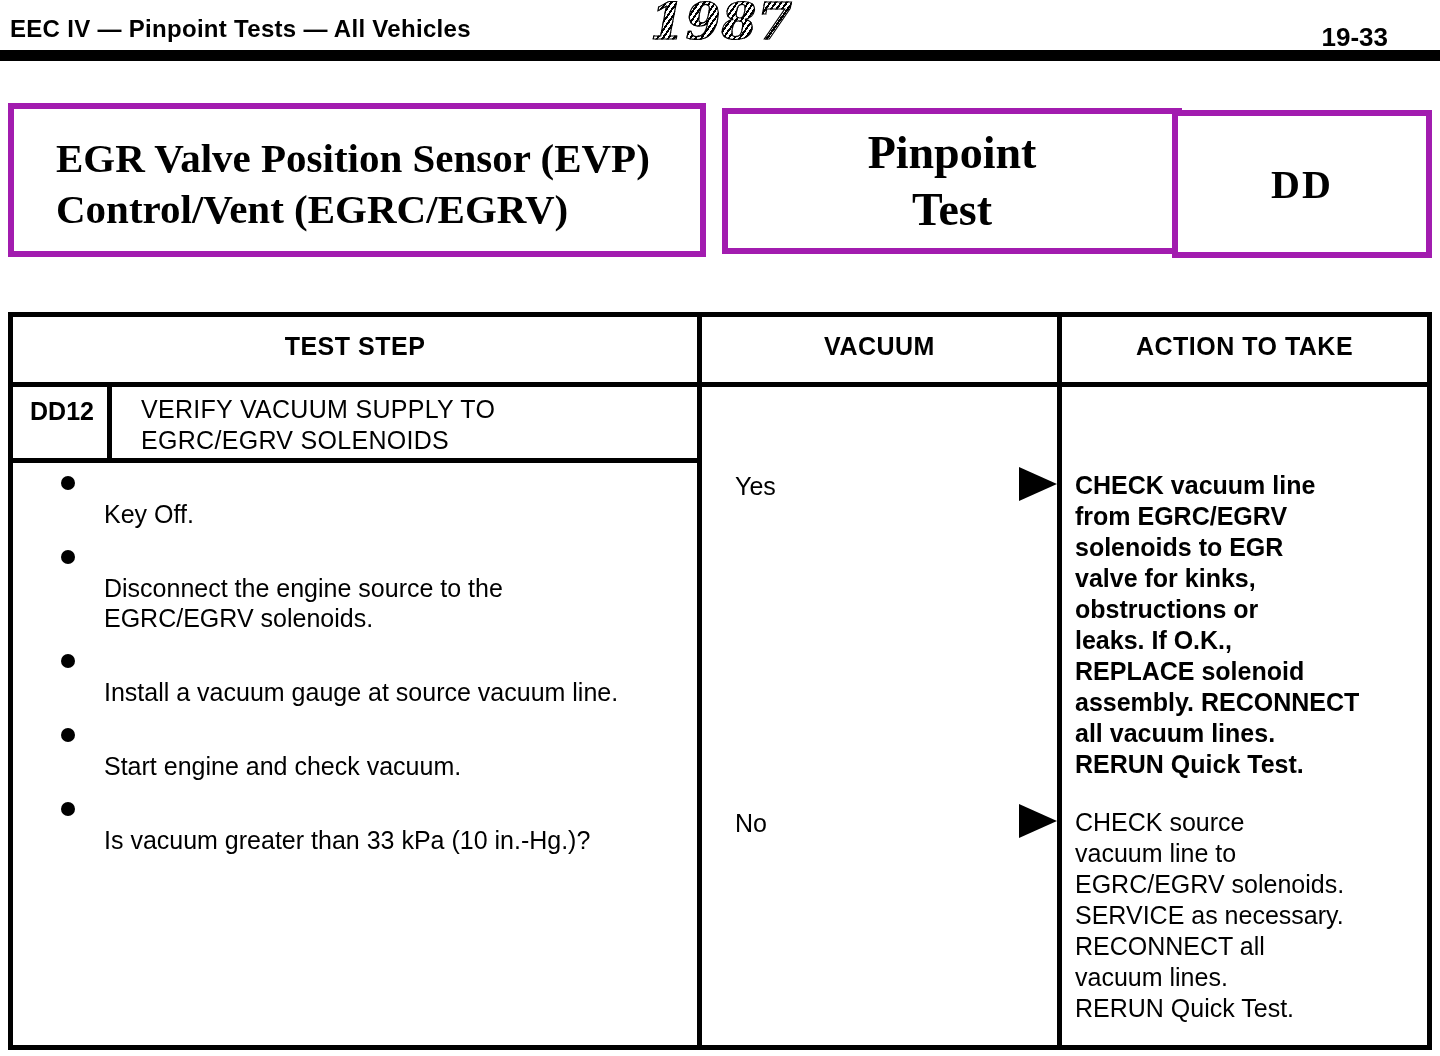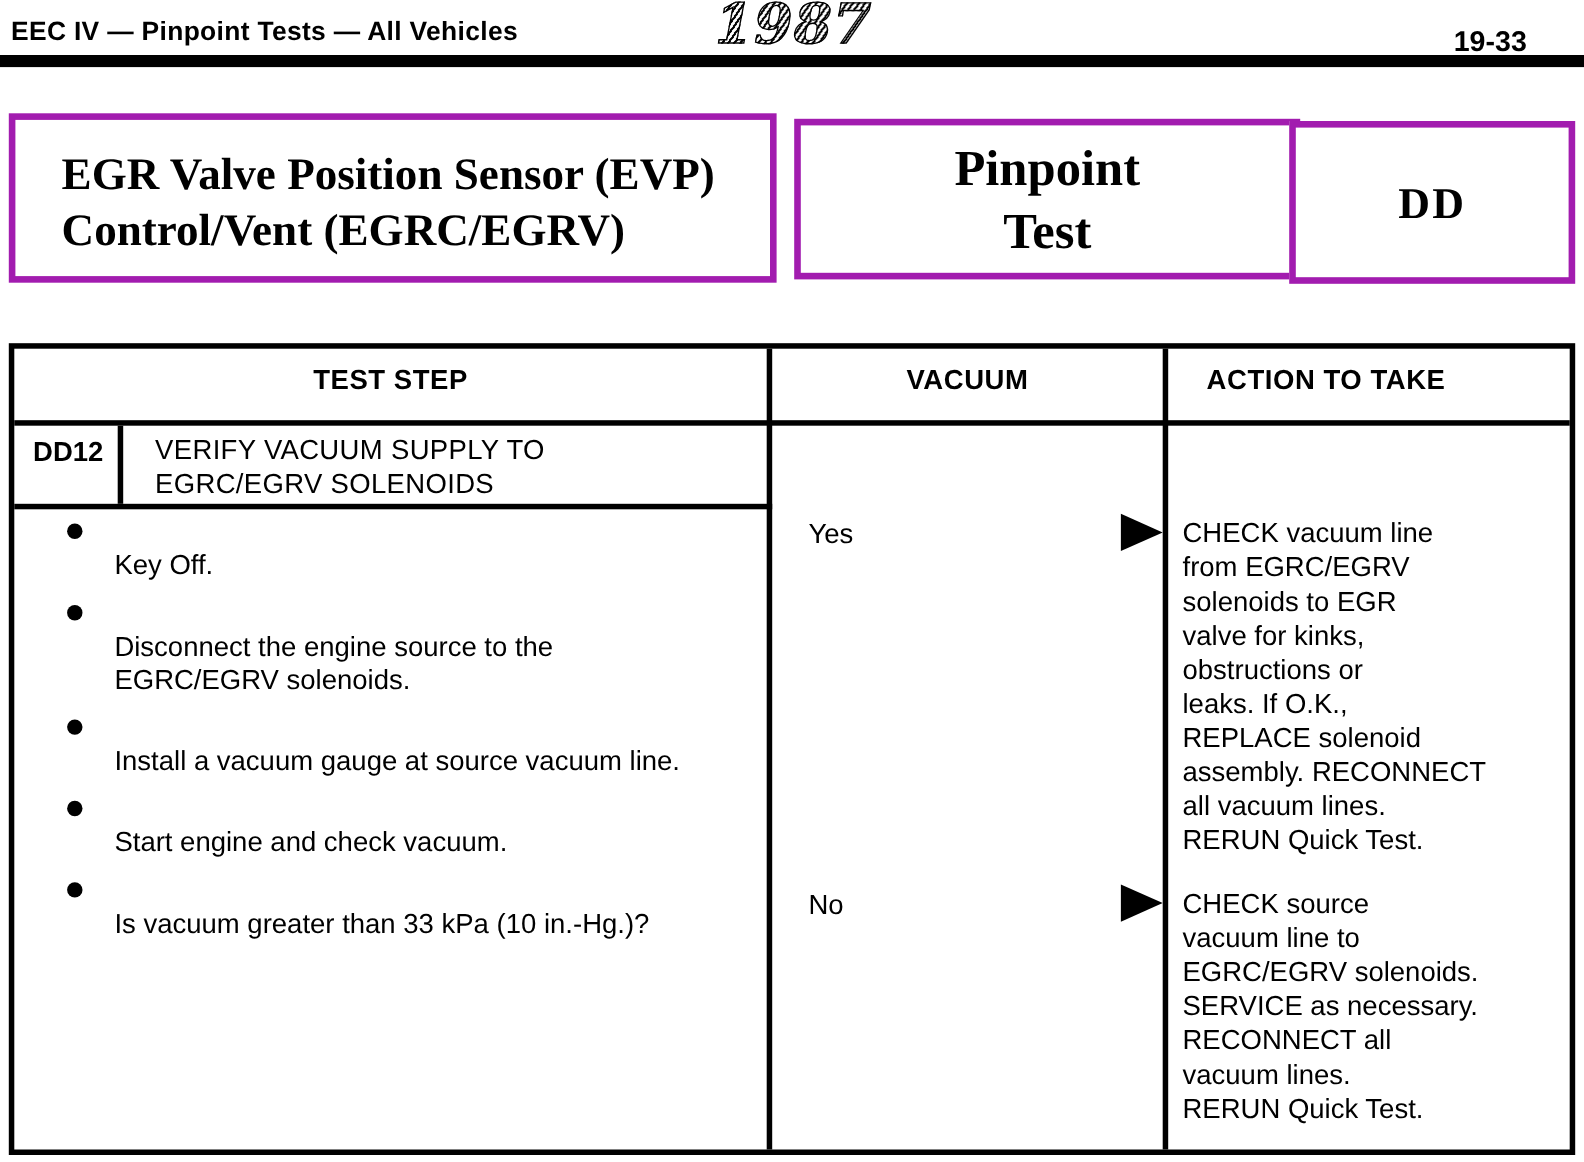--- a/index.html
+++ b/index.html
@@ -53,21 +53,21 @@
     position:absolute;left:8px;top:312px;width:1424px;height:738px;
     border:5px solid #000;box-sizing:border-box;background:#fff;padding-left:20px;
   }
   .ptable > div{position:absolute;}
   .sep1{left:684px;top:0;width:5px;height:100%;background:#000;}
   .sep2{left:1044px;top:0;width:5px;height:100%;background:#000;}
   .hdr-sep{left:0;top:65px;width:100%;height:5px;background:#000;}
   .th{top:15px;font-size:25px;font-weight:bold;letter-spacing:.5px;text-align:center;}
   .th-step{left:0;width:684px;}
   .th-result{left:689px;width:355px;}
-  .th-action{left:1010px;width:365px;}
+  .th-action{left:1049px;width:365px;}
 
   .stepid-vline{left:94px;top:70px;width:5px;height:71px;background:#000;}
   .sub-sep{left:0;top:141px;width:689px;height:5px;background:#000;}
   .stepid{left:4px;top:80px;width:90px;text-align:center;font-size:25px;font-weight:bold;}
   .step-title{left:128px;top:77px;font-size:25px;line-height:31px;white-space:pre-line;letter-spacing:.3px;}
 
   .bullets{left:48px;top:151px;width:628px;}
   .bullet{display:flex;margin-bottom:13px;}
   .dot{flex:none;width:14px;height:14px;border-radius:50%;background:#000;margin:8px 29px 0 0;}
   .btext{font-size:25px;line-height:30px;white-space:pre-line;margin-top:31px;}
@@ -75,21 +75,21 @@
   .result-label{font-size:25px;}
   .result-yes{left:722px;top:155px;}
   .result-no{left:722px;top:492px;}
 
   .arrow{width:0;height:0;border-top:17px solid transparent;
     border-bottom:17px solid transparent;border-left:38px solid #000;}
   .arrow-yes{left:1006px;top:150px;}
   .arrow-no{left:1006px;top:487px;}
 
   .action{left:1062px;width:342px;font-size:25px;line-height:31px;white-space:pre-line;}
-  .action-yes{top:153px;}
+  .action-yes{top:153px;font-weight:bold;}
   .action-no{top:490px;}
 </style>
 </head>
 <body>
 
 <div>
   <div class="hdr-left">EEC IV — Pinpoint Tests — All Vehicles</div>
   <div class="hdr-year">1987</div>
   <div class="hdr-page">19-33</div>
   <div class="hdr-rule"></div>

